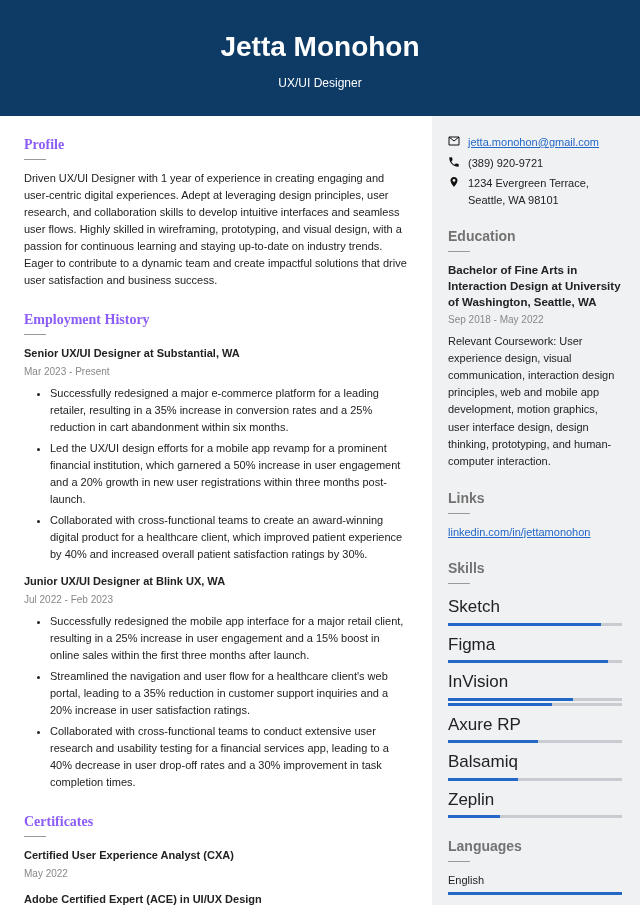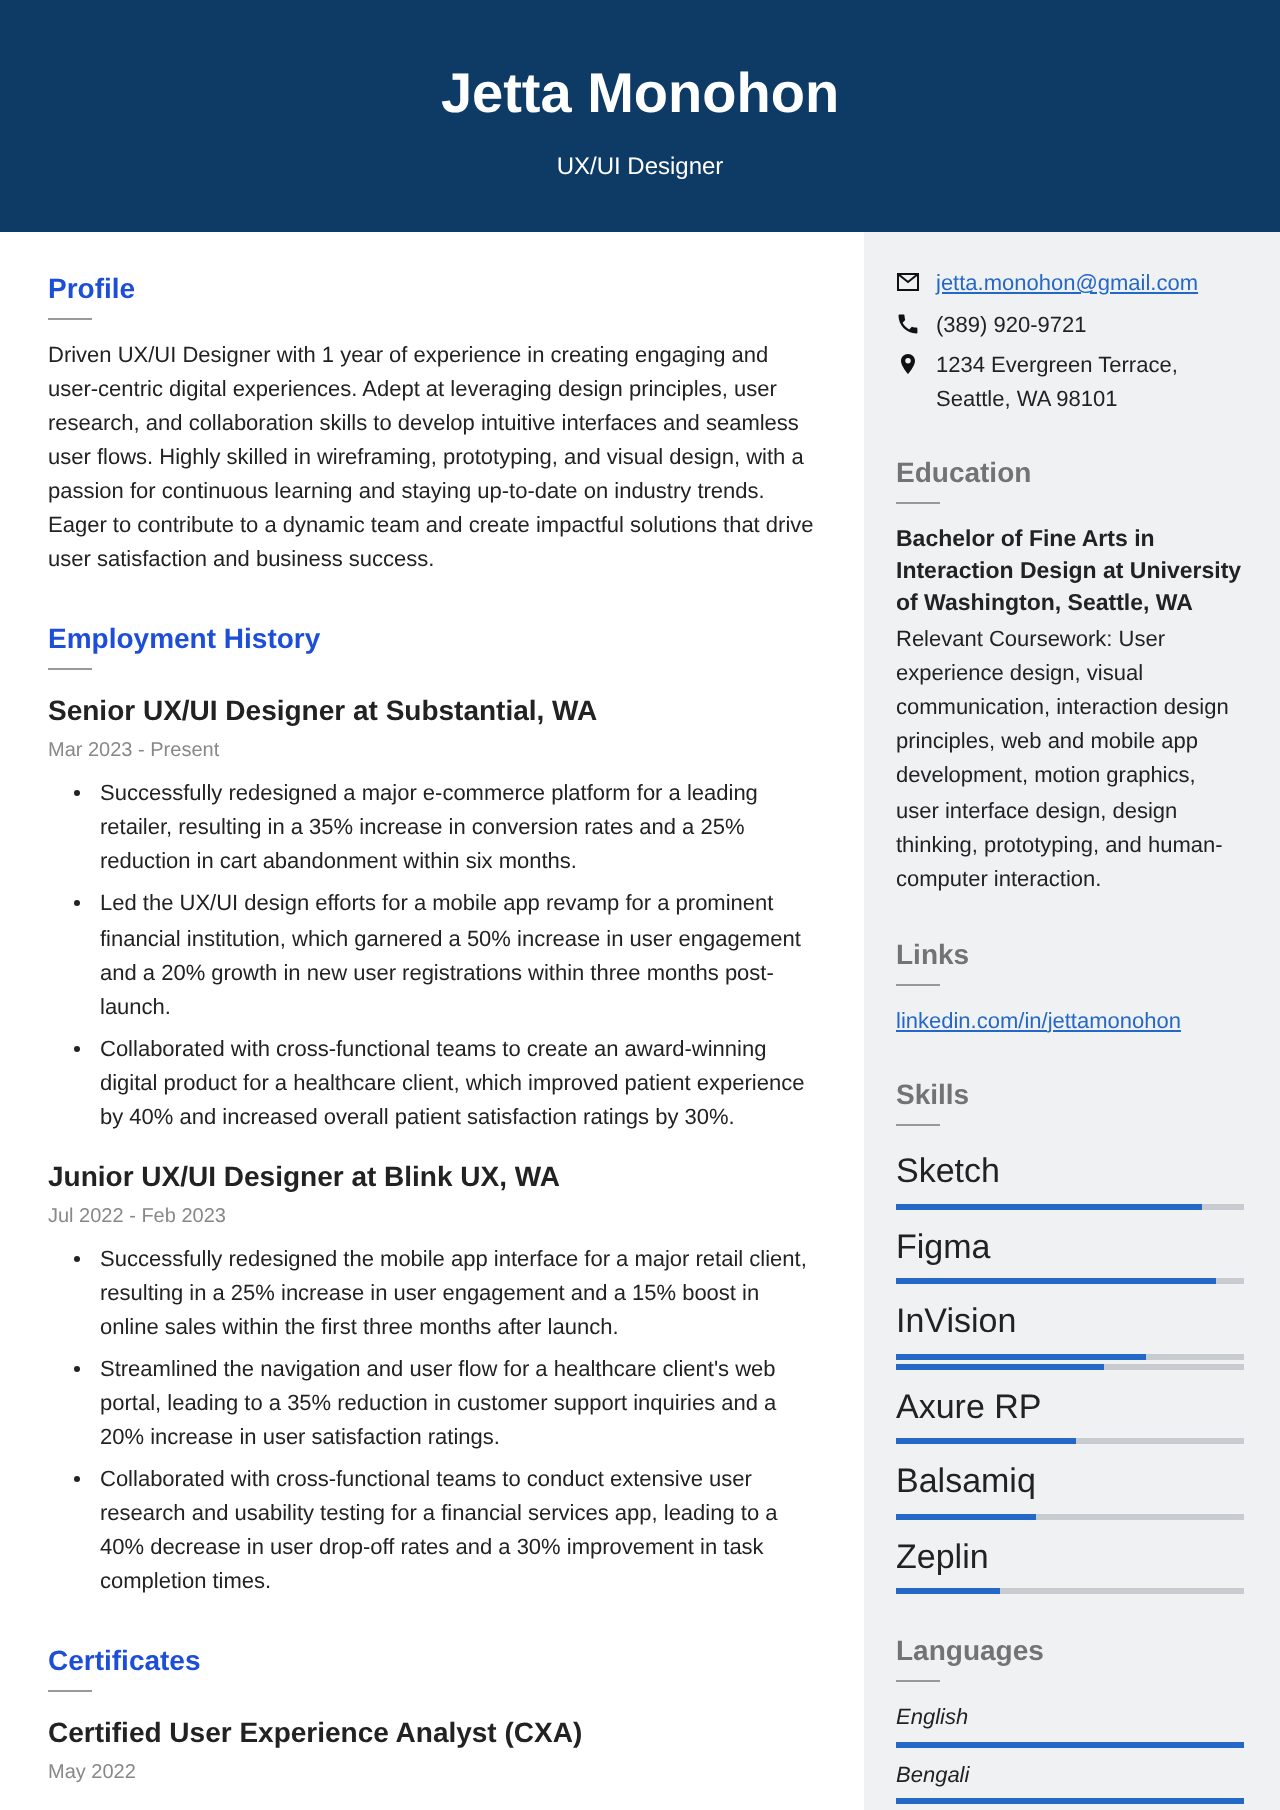--- a/index.html
+++ b/index.html
@@ -3,40 +3,40 @@
 <meta charset="utf-8">
 <style>
 * { margin: 0; padding: 0; box-sizing: border-box; }
 body { font-family: Arial, Helvetica, sans-serif; width: 640px; background: #fff; color: #222; font-size: 11px; line-height: 1.5; }
 .header { background: #0d3b66; color: #fff; text-align: center; padding: 26px 0 24px; }
 .header h1 { font-size: 28px; font-weight: 700; margin-bottom: 6px; text-align: center; }
 .header .subtitle { font-size: 12px; }
 .content { display: flex; }
 .main { flex: 1; padding: 18px 24px 0 24px; }
 .sidebar { width: 208px; background: #f0f1f3; padding: 18px 18px 0 16px; }
-.section-title { font-size: 14px; font-weight: 700; color: #1d4ed8; margin-bottom: 4px; }
+.section-title { font-size: 14px; font-weight: 700; color: #8b5cf6; margin-bottom: 4px; font-family: Liberation Serif, serif; }
 .title-rule { width: 22px; height: 1px; background: #999; margin-bottom: 10px; }
 .section { margin-bottom: 20px; }
 .profile-text { font-size: 11px; line-height: 1.55; }
-.job-title { font-size: 14px; font-weight: 700; margin-top: 10px; margin-bottom: 2px; }
+.job-title { font-size: 11px; font-weight: 700; margin-top: 10px; margin-bottom: 2px; }
 .date { font-size: 10px; color: #888; margin-bottom: 6px; }
 ul.bullets { list-style: disc; padding-left: 26px; margin-bottom: 8px; }
 ul.bullets li { font-size: 11px; line-height: 1.55; margin-bottom: 4px; }
 .contact-row { display: flex; align-items: flex-start; gap: 8px; margin-bottom: 4px; font-size: 11px; }
 .icon { width: 12px; flex-shrink: 0; }
 .icon svg { width: 12px; height: 12px; fill: #111; display: block; margin-top: 1px; }
 .link { color: #2468c7; text-decoration: underline; }
 .side-section-title { font-size: 14px; font-weight: 700; color: #737373; margin-bottom: 4px; }
 .sidebar .section { margin-bottom: 18px; }
 .edu-title { font-size: 11.5px; font-weight: 700; line-height: 1.4; margin-bottom: 2px; }
 .edu-text { font-size: 11px; line-height: 1.55; }
 .skill-name { font-size: 17px; margin-bottom: 3px; margin-top: 6px; }
 .skill-bar { height: 3px; background: #c8cbd0; width: 100%; position: relative; margin-bottom: 2px; }
 .skill-fill { height: 100%; background: #2468c7; position: absolute; left: 0; top: 0; }
-.lang-name { font-size: 11px; margin-top: 6px; margin-bottom: 3px; font-style: italic; }
+.lang-name { font-size: 11px; margin-top: 6px; margin-bottom: 3px; }
 </style>
 </head>
 <body>
 
 <div class="header">
   <h1>Jetta Monohon</h1>
   <div class="subtitle">UX/UI Designer</div>
 </div>
 
 <div class="content">
@@ -110,20 +110,21 @@
             </svg>
           </span>
         <span>1234 Evergreen Terrace, Seattle, WA 98101</span>
       </div>
     </div>
 
     <div class="section">
       <div class="side-section-title">Education</div>
       <div class="title-rule"></div>
       <div class="edu-title">Bachelor of Fine Arts in Interaction Design at University of Washington, Seattle, WA</div>
+      <div class="date">Sep 2018 - May 2022</div>
       <div class="edu-text">Relevant Coursework: User experience design, visual communication, interaction design principles, web and mobile app development, motion graphics, user interface design, design thinking, prototyping, and human-computer interaction.</div>
     </div>
 
     <div class="section">
       <div class="side-section-title">Links</div>
       <div class="title-rule"></div>
       <a class="link">linkedin.com/in/jettamonohon</a>
     </div>
 
     <div class="section">

